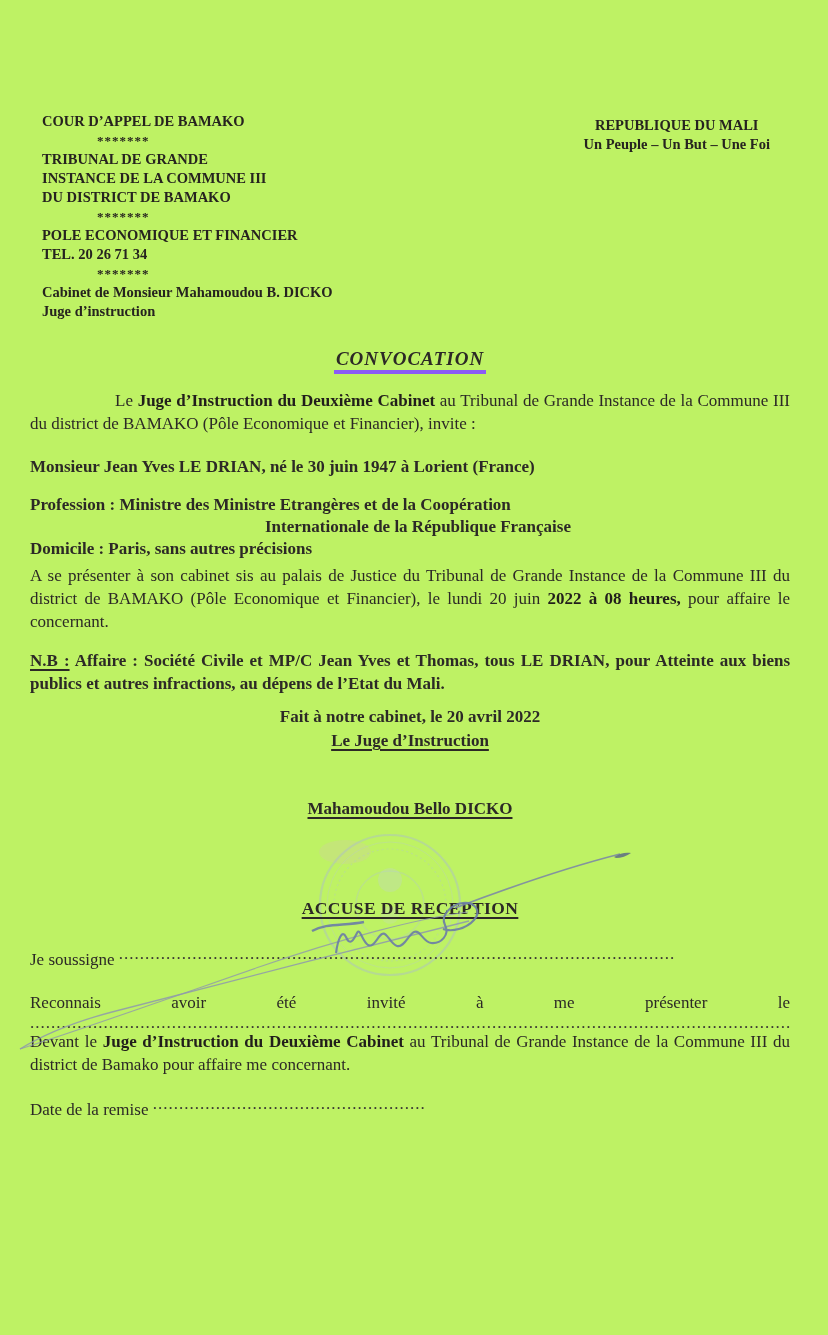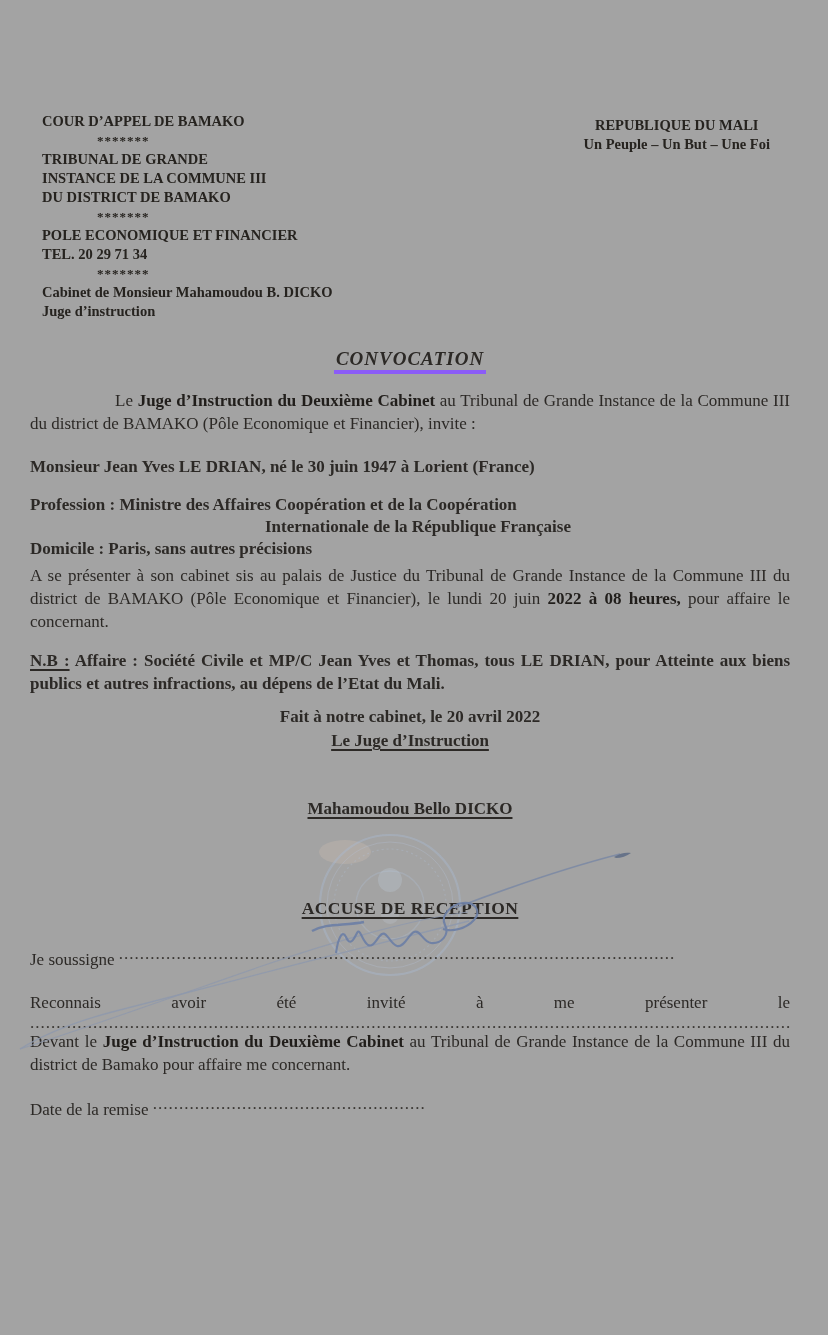--- a/index.html
+++ b/index.html
@@ -1,17 +1,17 @@
 <!DOCTYPE html>
 <html><head>
 <meta charset="utf-8">
 <style>
   html,body{margin:0;padding:0;}
   body{background:#fbfaf8;font-family:"Liberation Serif","DejaVu Serif",serif;}
-  .page{position:relative;width:828px;height:1335px;background:#a3a3a3;overflow:hidden;color:#2c2926;}
+  .page{position:relative;width:828px;height:1335px;background:#bef264;overflow:hidden;color:#2c2926;}
   .layer{position:absolute;left:0;top:0;width:828px;height:1335px;pointer-events:none;}
   .stamp-layer{z-index:0;}
   .ink-layer{z-index:2;}
   .content{position:relative;z-index:1;padding:112px 38px 0 30px;font-size:17px;line-height:23px;}
 
   
   .header{display:flex;align-items:flex-start;}
   .h-left{margin-left:12px;font-weight:bold;font-size:14.5px;line-height:19px;color:#26231f;}
   .h-sep{padding-left:55px;letter-spacing:1px;font-size:13px;}
   .h-right{margin-left:auto;margin-right:20px;text-align:center;font-weight:bold;font-size:14.5px;line-height:19px;padding-top:4px;color:#26231f;}
@@ -78,41 +78,41 @@
 
     <div class="header">
       <div class="h-left">
         <div>COUR D’APPEL DE BAMAKO</div>
         <div class="h-sep">*******</div>
         <div>TRIBUNAL DE GRANDE</div>
         <div>INSTANCE DE LA COMMUNE III</div>
         <div>DU DISTRICT DE BAMAKO</div>
         <div class="h-sep">*******</div>
         <div>POLE ECONOMIQUE ET FINANCIER</div>
-        <div>TEL. 20 29 71 34</div>
+        <div>TEL. 20 26 71 34</div>
         <div class="h-sep">*******</div>
         <div>Cabinet de Monsieur Mahamoudou B. DICKO</div>
         <div>Juge d’instruction</div>
       </div>
       <div class="h-right">
         <div>REPUBLIQUE DU MALI</div>
         <div>Un Peuple – Un But – Une Foi</div>
       </div>
     </div>
 
     <div class="title">
       <span class="title-text">CONVOCATION</span>
     </div>
 
     <p class="just p-intro"><span>Le </span><b>Juge d’Instruction du Deuxième Cabinet</b><span> au Tribunal de Grande Instance de la Commune III du district de BAMAKO (Pôle Economique et Financier), invite :</span></p>
 
     <p class="p-subject">Monsieur Jean Yves LE DRIAN, né le 30 juin 1947 à Lorient (France)</p>
 
     <div class="p-prof">
-      <div>Profession : Ministre des Affaires Coopération et de la Coopération</div>
+      <div>Profession : Ministre des Ministre Etrangères et de la Coopération</div>
       <div class="ind-internationale">Internationale de la République Française</div>
       <div>Domicile : Paris, sans autres précisions</div>
     </div>
 
     <p class="just p-summons"><span>A se présenter à son cabinet sis au palais de Justice du Tribunal de Grande Instance de la Commune III du district de BAMAKO (Pôle Economique et Financier), le lundi 20 juin </span><b>2022 à 08 heures,</b><span> pour affaire le concernant.</span></p>
 
     <p class="just p-nb"><span class="u">N.B :</span><span> Affaire : Société Civile et MP/C Jean Yves et Thomas, tous LE DRIAN, pour Atteinte aux biens publics et autres infractions, au dépens de l’Etat du Mali.</span></p>
 
     <p class="p-fait">Fait à notre cabinet, le 20 avril 2022</p>
     <p class="p-juge"><span class="u">Le Juge d’Instruction</span></p>

